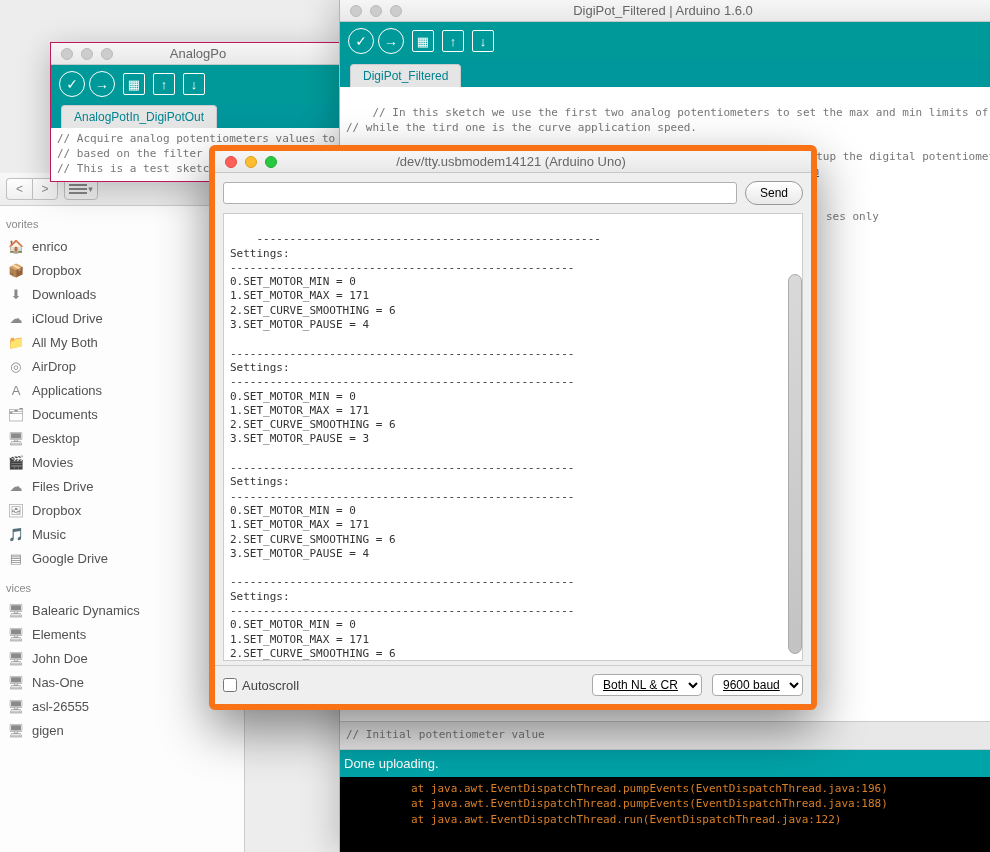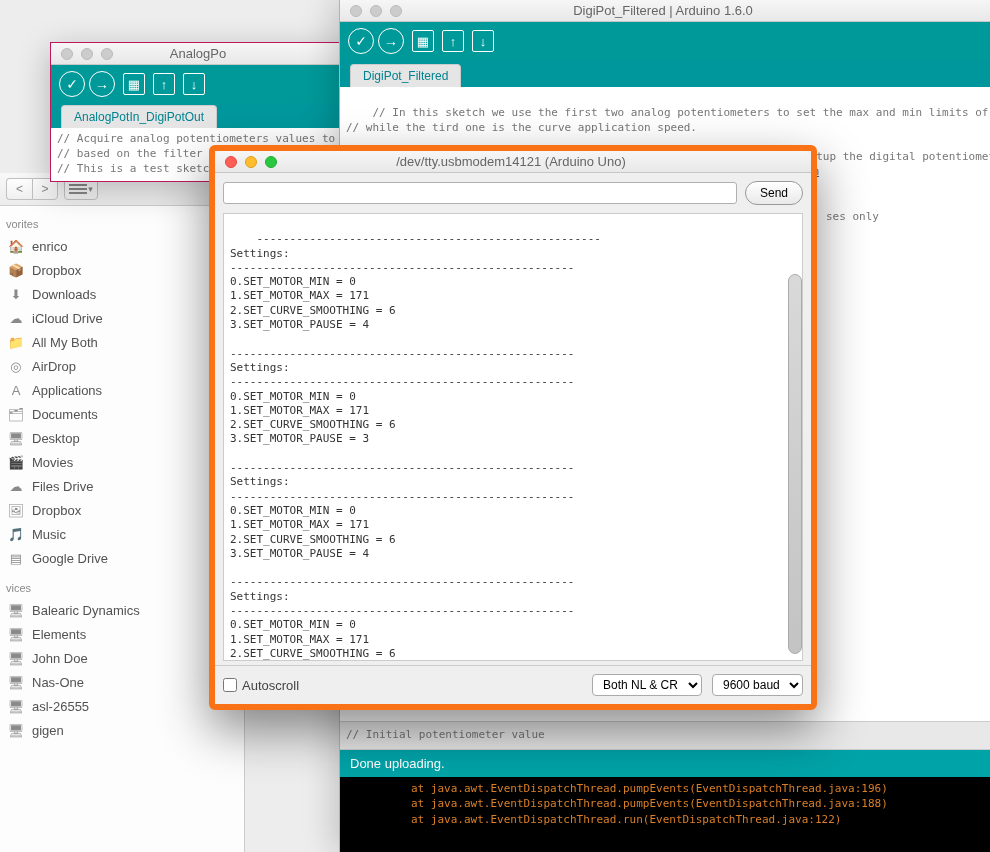--- a/index.html
+++ b/index.html
@@ -100,21 +100,21 @@
     left:339px; top:0;
     width:651px; height:852px;
     background:#fff;
     border-left:1px solid #b3b3b3;
     box-shadow:-6px 0 30px rgba(0,0,0,0.18);
     display:flex;flex-direction:column;
   }
   .arduino-b .titlebar .traffic .dot{background:#ccc;border:1px solid #bbb;}
   .arduino-b .code-area{flex:1;}
   .arduino-b .code-area .link{color:#1565c0;text-decoration:underline;}
-  .statusbar{background:#00a3a8;color:#fff;padding:6px 10px;font-size:13px;}
+  .statusbar{background:#00a3a8;color:#fff;padding:6px 4px;font-size:13px;}
   .console{
     background:#000;color:#d97f27;font-family:Monaco,monospace;font-size:11px;
     padding:4px 18px;line-height:1.4;height:75px;overflow:hidden;white-space:pre;
   }
 
   
   .serial {
     position:absolute;
     left:209px; top:145px;
     width:608px; height:565px;
@@ -143,21 +143,21 @@
   }
   .serial-output::-webkit-scrollbar{width:15px;}
   .serial-bottom{
     display:flex;gap:10px;padding:8px;
     border-top:1px solid #ccc;
   }
   .serial-bottom .chk{display:flex;align-items:center;gap:5px;font-size:13px;color:#444;}
   .serial-bottom .chk input{width:14px;height:14px;}
   .serial-bottom .spacer{flex:1;}
   .serial-bottom select{
-    height:22px;font-size:12px;padding:0 6px;border:1px solid #aaa;border-radius:4px;background:#fff;
+    height:22px;font-size:12px;padding:0 6px;border:1px solid #aaa;border-radius:4px;background:#fff;text-decoration:underline;
   }
   .scrollthumb{
     position:absolute;right:0;top:60px;width:14px;height:380px;
     background:linear-gradient(#d9d9d9,#c3c3c3);border:1px solid #aaa;border-radius:7px;
   }
 </style>
 </head>
 <body>
 
 <div class="finder">

